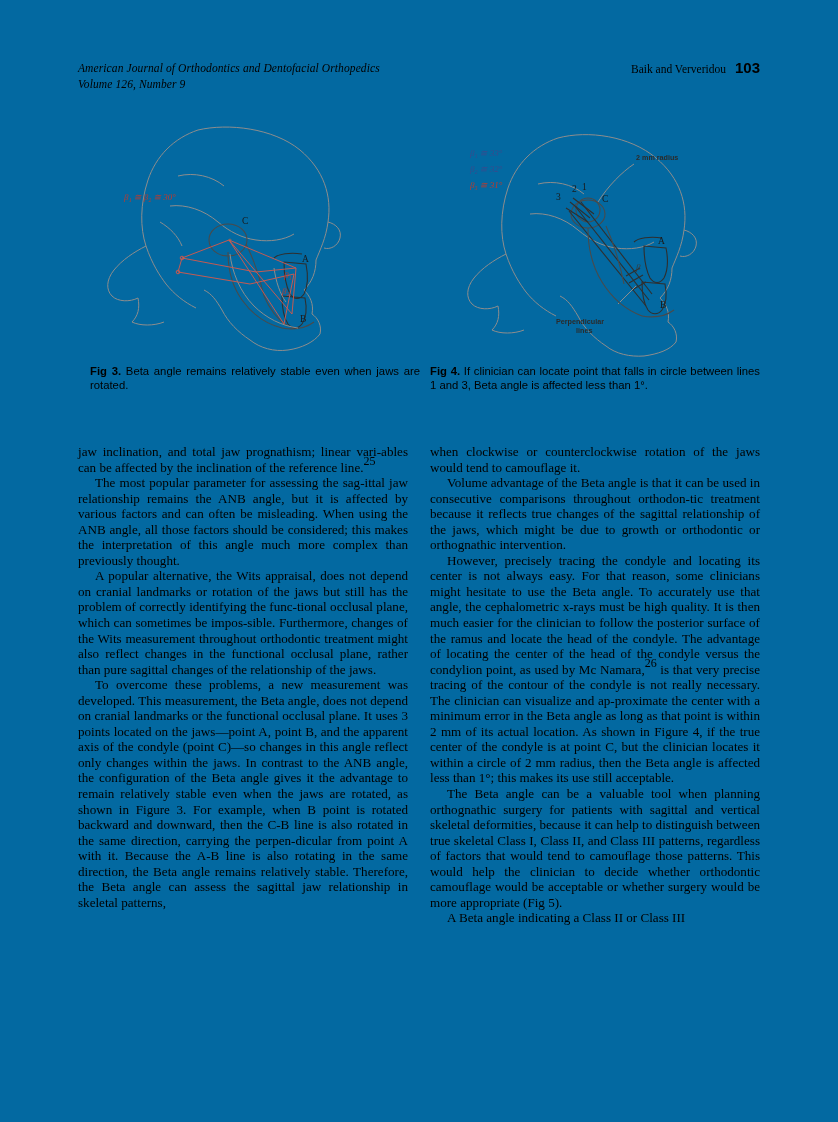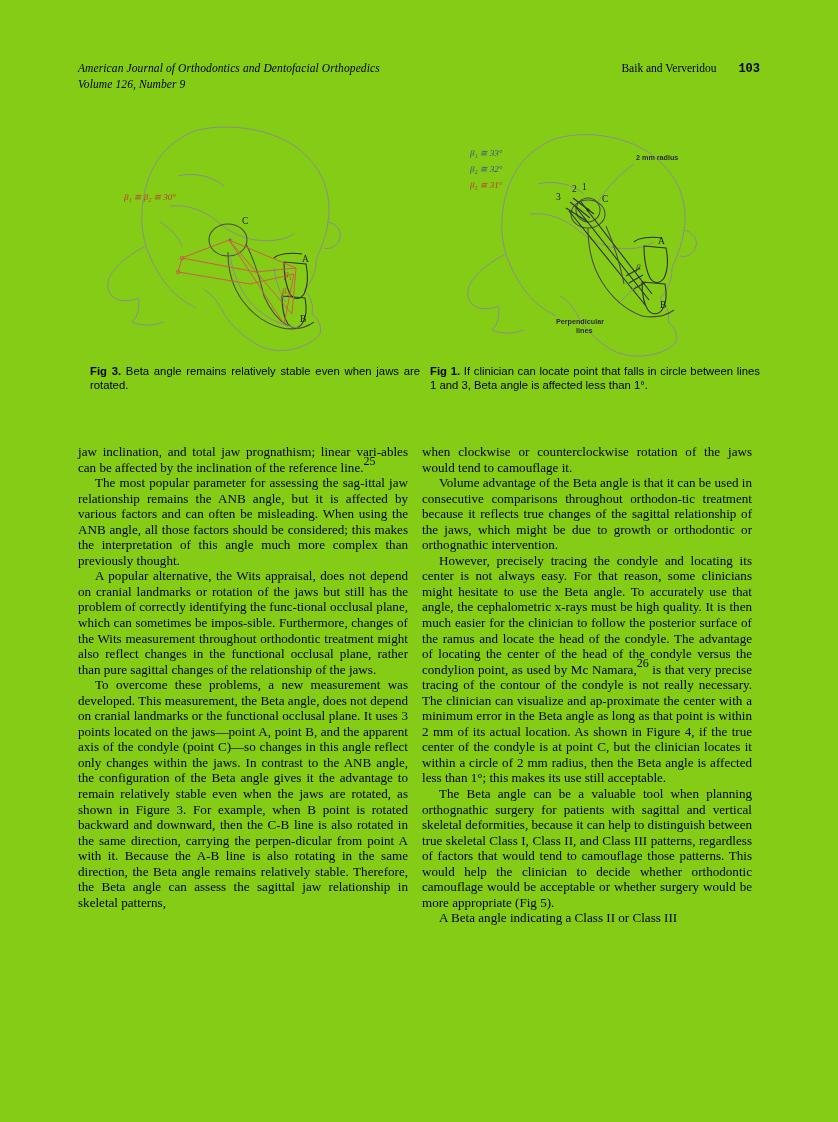--- a/index.html
+++ b/index.html
@@ -4,21 +4,21 @@
 <style>
   html, body {
     margin: 0;
     padding: 0;
     background: #8a8a8a;
   }
   .page {
     position: relative;
     width: 838px;
     height: 1122px;
-    background: #84cc16;
+    background: #0369a1;
     margin: 0 auto;
     overflow: hidden;
     font-family: "Liberation Serif", serif;
     color: #000;
   }
 
   
   .running-head {
     position: absolute;
     left: 78px;
@@ -42,23 +42,23 @@
     right: 0; top: 0;
     font-size: 11.5px;
     line-height: 16px;
     white-space: nowrap;
   }
   .rh-right .rh-journal {
     font-family: "Liberation Serif", serif;
   }
   .rh-right .rh-page {
     font-weight: bold;
-    font-family: Liberation Mono, monospace;
-    font-size: 12px;
-    margin-left: 22px;
+    font-family: Liberation Sans, sans-serif;
+    font-size: 15px;
+    margin-left: 9px;
   }
 
   
   .figures {
     position: absolute;
     left: 78px;
     top: 118px;
     width: 682px;
     height: 298px;
   }
@@ -93,21 +93,21 @@
     top: 444px;
     width: 682px;
     height: 630px;
   }
   .col {
     position: absolute;
     top: 0;
     width: 330px;
   }
   .col.left  { left: 0px; }
-  .col.right { left: 344px; }
+  .col.right { left: 352px; }
   .col p {
     margin: 0;
     font-family: "Liberation Serif", serif;
     font-size: 13.1px;
     line-height: 15.55px;
     text-align: justify;
     text-justify: inter-word;
     text-indent: 17px;
     hyphens: manual;
   }
@@ -340,21 +340,21 @@
         <text class="ftxt ftxt-it" x="206" y="152"><tspan>β</tspan></text>
       </svg>
     </div>
 
     <div class="fig-caption cap-left">
       <span class="fignum">Fig 3.</span>
       <span>Beta angle remains relatively stable even when jaws are rotated.</span>
     </div>
 
     <div class="fig-caption cap-right">
-      <span class="fignum">Fig 1.</span>
+      <span class="fignum">Fig 4.</span>
       <span>If clinician can locate point that falls in circle between lines 1 and 3, Beta angle is affected less than 1°.</span>
     </div>
   </div>
 
   <div class="body-cols">
 
     <div class="col left">
       <p class="nofirst"><span>jaw inclination, and total jaw prognathism; linear vari-ables can be affected by the inclination of the reference line.</span><sup>25</sup></p>
       <p>The most popular parameter for assessing the sag-ittal jaw relationship remains the ANB angle, but it is affected by various factors and can often be misleading. When using the ANB angle, all those factors should be considered; this makes the interpretation of this angle much more complex than previously thought.</p>
       <p>A popular alternative, the Wits appraisal, does not depend on cranial landmarks or rotation of the jaws but still has the problem of correctly identifying the func-tional occlusal plane, which can sometimes be impos-sible. Furthermore, changes of the Wits measurement throughout orthodontic treatment might also reflect changes in the functional occlusal plane, rather than pure sagittal changes of the relationship of the jaws.</p>

